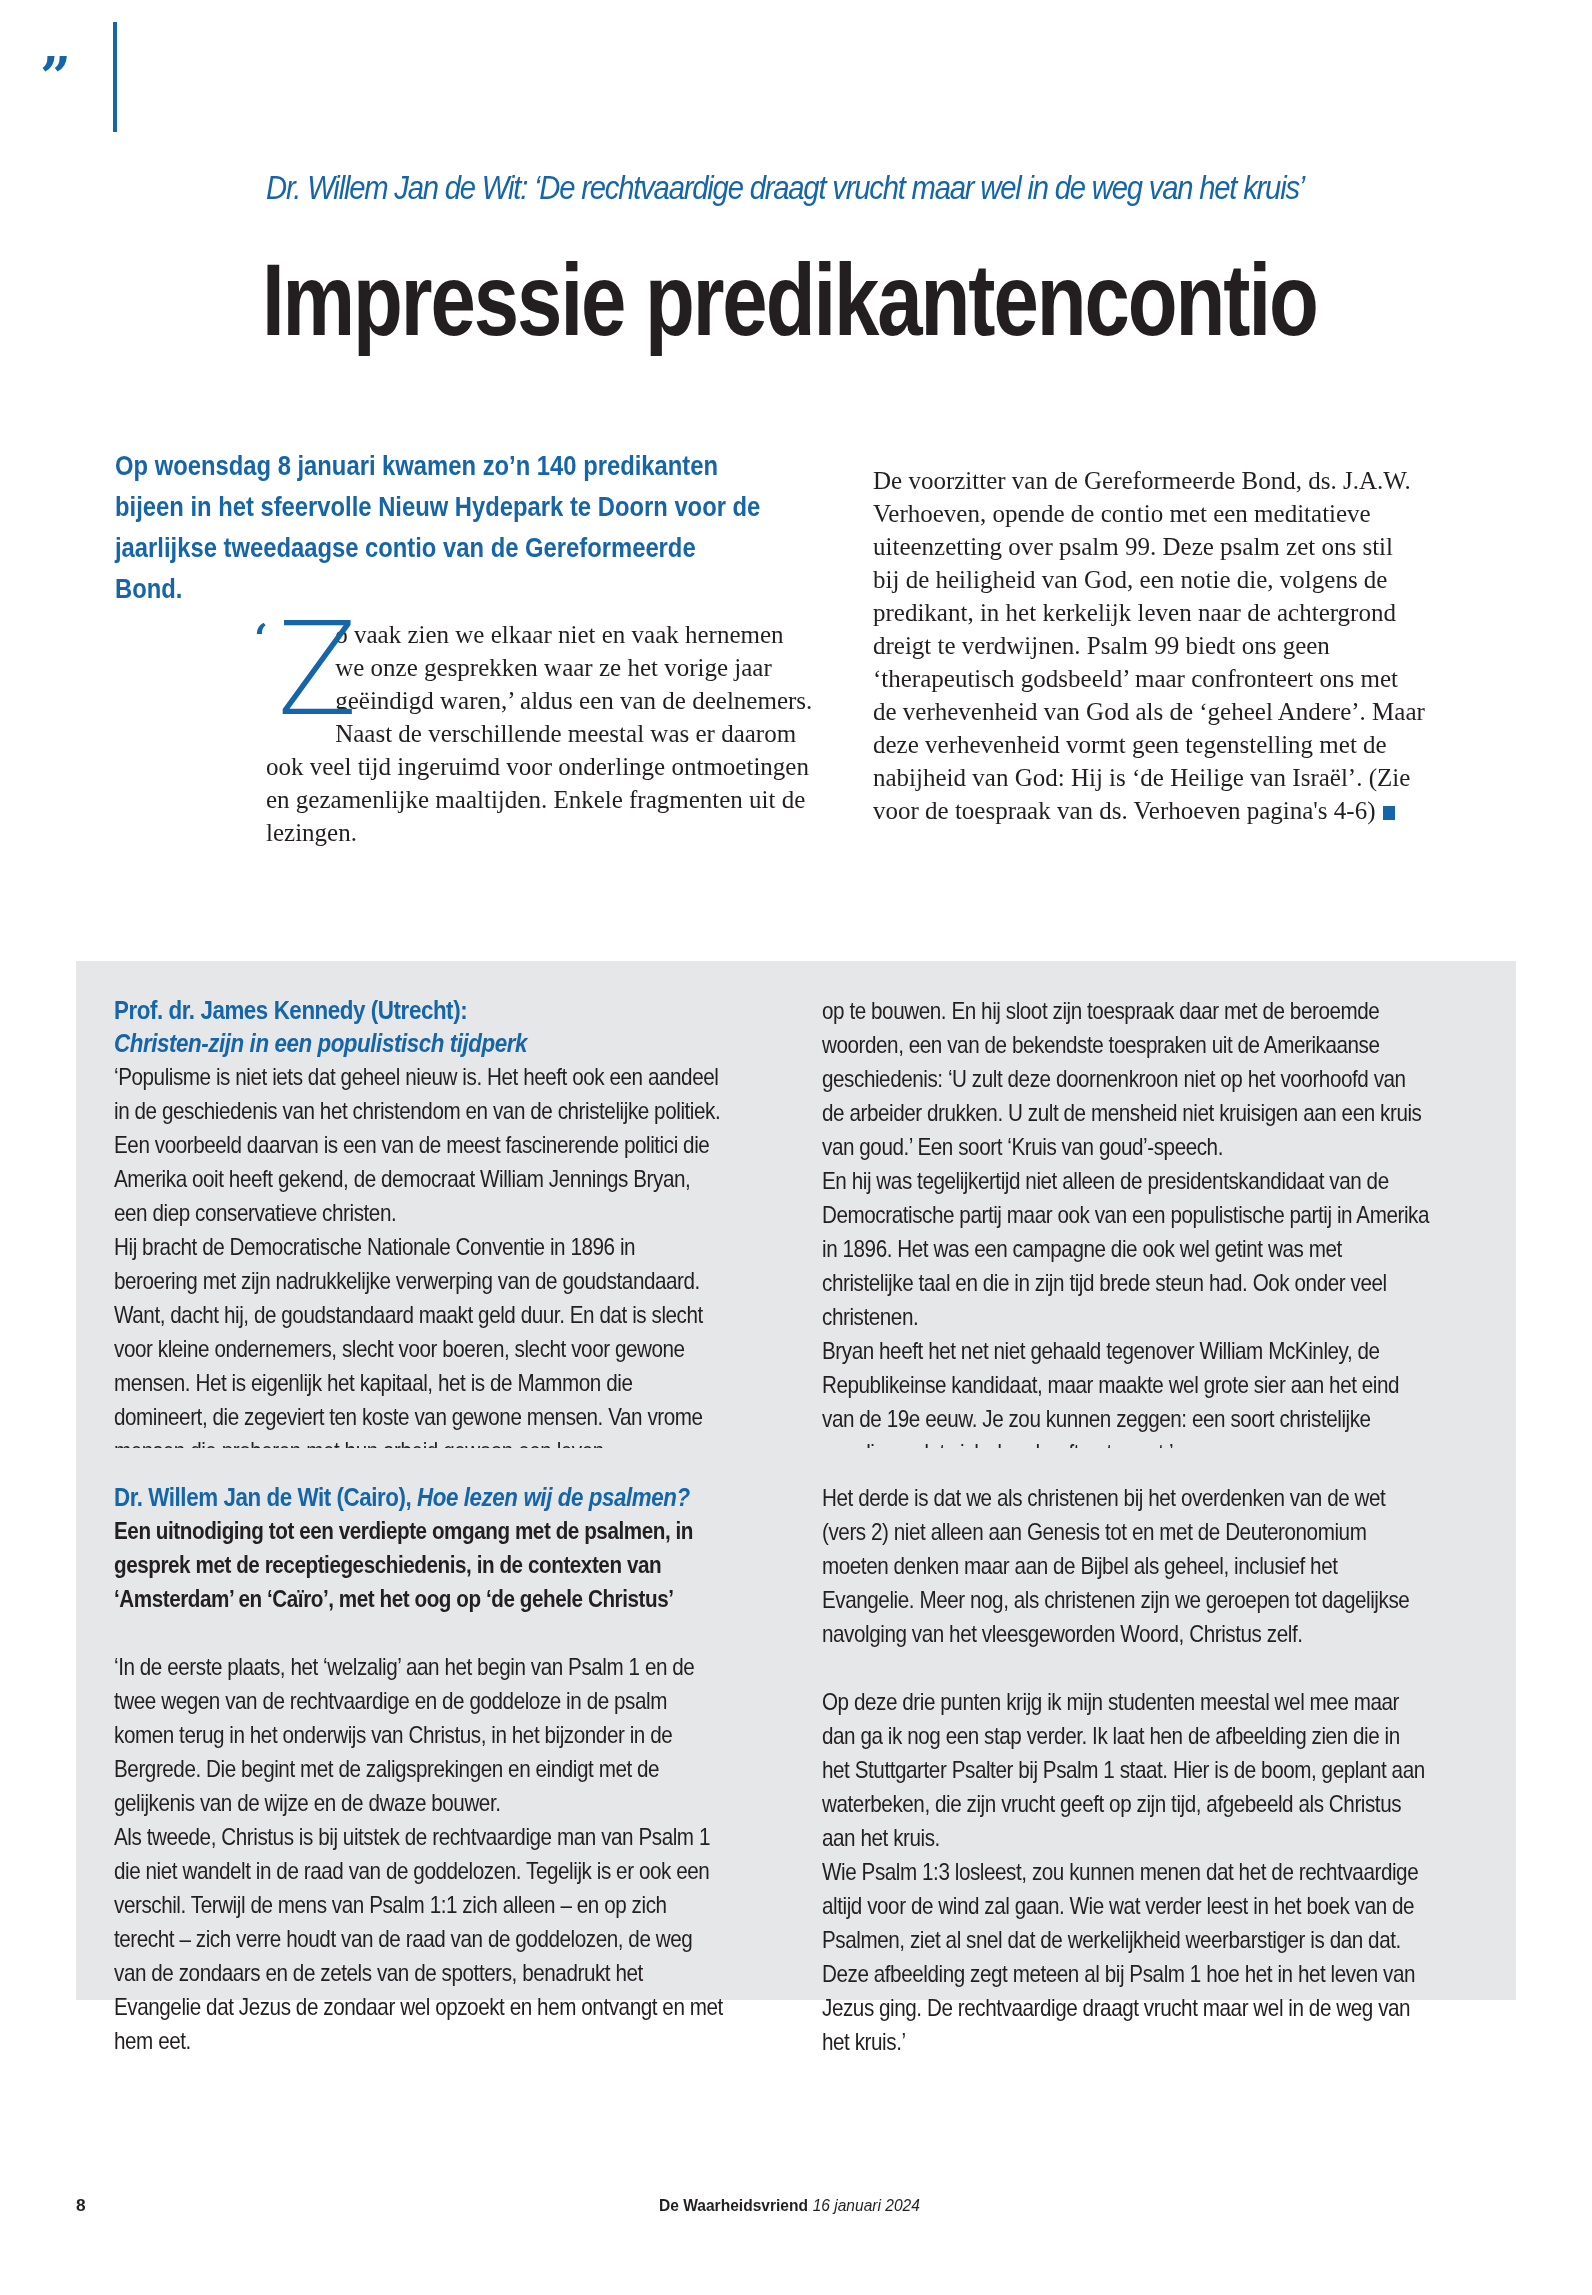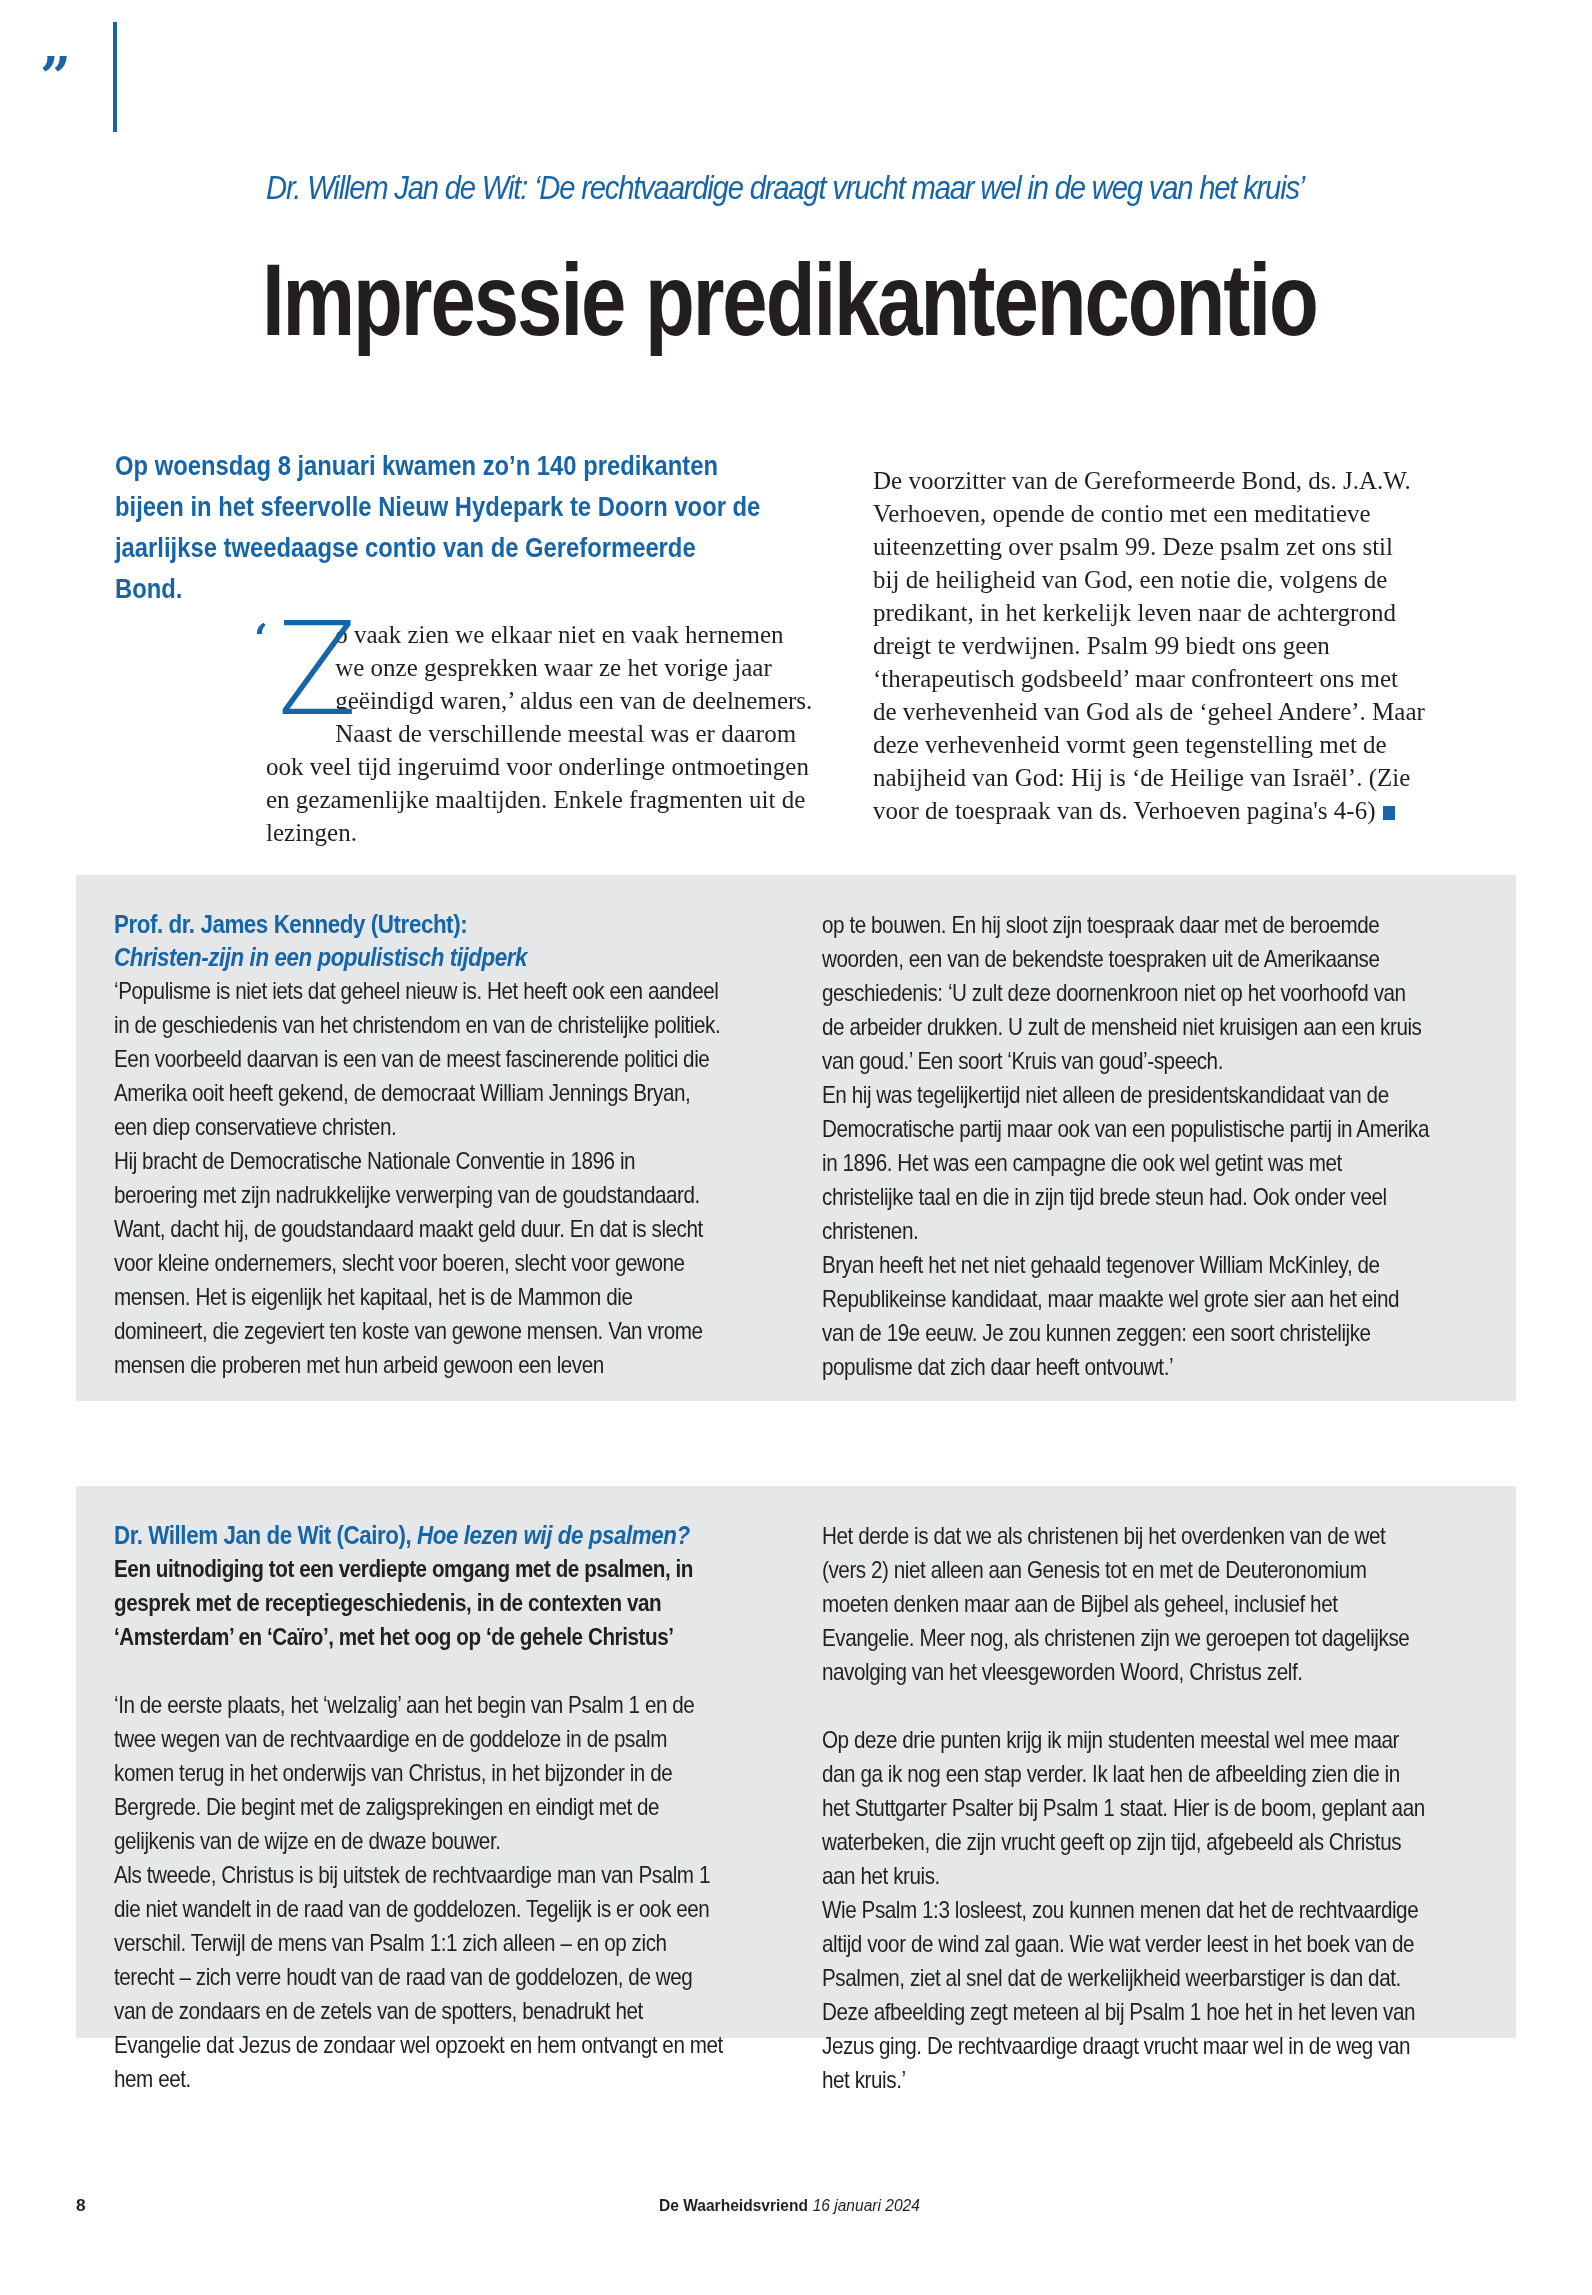--- a/index.html
+++ b/index.html
@@ -59,22 +59,22 @@
     position: absolute; left: 873px; top: 464px; width: 552px;
   }
   .end-square {
     display: inline-block; width: 12px; height: 14px; background: #1565a8;
     margin-left: 7px; vertical-align: -0.9px;
   }
 
   .box {
     position: absolute; left: 76px; width: 1440px; background: #e6e7e8;
   }
-  .box1 { top: 875px; height: 526px; }
-  .box2 { top: 1486px; height: 552px; }
+  .box1 { top: 961px; height: 526px; }
+  .box2 { top: 1448px; height: 552px; }
   .box-col {
     position: absolute; width: 708px;
     font-family: "Liberation Sans", sans-serif; font-size: 24px; line-height: 34px;
     color: #231f20; letter-spacing: -0.5px;
     transform: scaleX(0.86); transform-origin: left top;
   }
   .box-col.left { left: 38px; }
   .box-col.right { left: 746px; }
   .box1 .box-col { top: 33px; }
   .box2 .box-col { top: 33px; }

